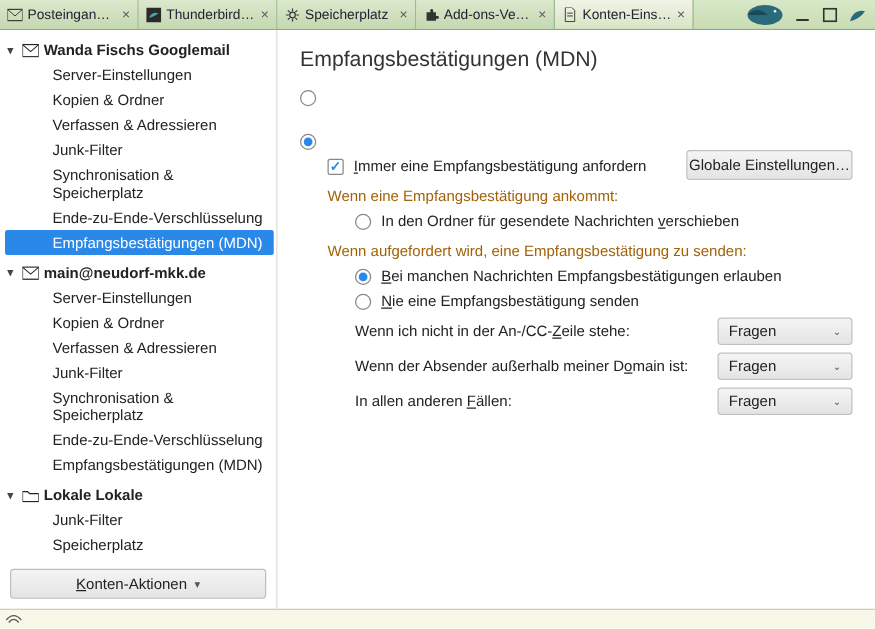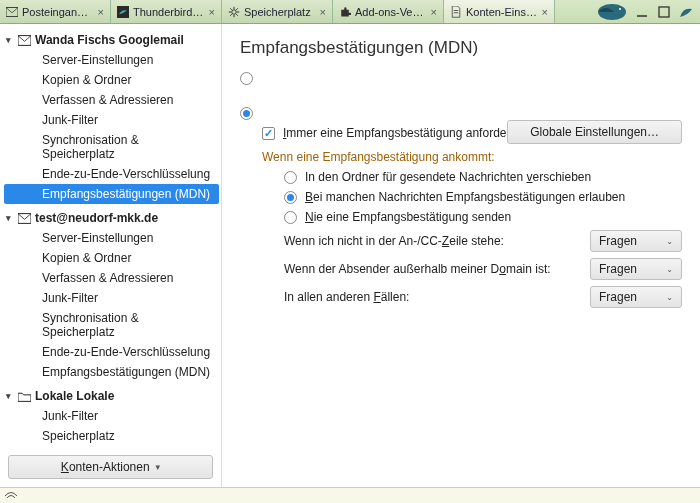--- a/index.html
+++ b/index.html
@@ -30,21 +30,21 @@
 .row{display:flex;align-items:center;gap:8px;margin:6px 0}
 .radio{width:13px;height:13px;border:1px solid #888;border-radius:50%;display:flex;align-items:center;justify-content:center;cursor:pointer;flex:0 0 13px}
 .radio.on::after{content:"";width:7px;height:7px;border-radius:50%;background:#2a88e8}
 .chk{width:13px;height:13px;border:1px solid #888;border-radius:2px;display:flex;align-items:center;justify-content:center;cursor:pointer;flex:0 0 13px;color:#2a88e8;font-size:11px;font-weight:700}
 .globalbtn{position:absolute;right:18px;top:96px}
 .lbl2{margin:10px 0 6px 22px;color:#a16207}
 .ind1{margin-left:22px}
 .ind2{margin-left:44px}
 .selwrap{display:flex;align-items:center;gap:10px;margin:6px 0 6px 44px}
 .selwrap .sl{flex:1}
-.sel-dd{width:92px;height:22px;background:linear-gradient(#f4f4f4,#e4e4e4);border:1px solid #bfbfbf;border-radius:3px;display:flex;align-items:center;justify-content:space-between;padding:0 8px;font-size:12px;cursor:pointer}
+.sel-dd{width:108px;height:22px;background:linear-gradient(#f4f4f4,#e4e4e4);border:1px solid #bfbfbf;border-radius:3px;display:flex;align-items:center;justify-content:space-between;padding:0 8px;font-size:12px;cursor:pointer}
 .sel-dd .chev{font-size:8px;color:#555}
 .statusbar{height:16px;background:#f8f8e8;border-top:1px solid #ccc;display:flex;align-items:center;padding:0 4px}
 .u{text-decoration:underline}
 </style>
 </head>
 <body>
 
 <div class="tabbar">
   <div class="tab">
     <svg class="tabicon" viewBox="0 0 16 12">
@@ -134,21 +134,21 @@
         <div class="sub">Ende-zu-Ende-Verschlüsselung</div>
         <div class="sub sel">Empfangsbestätigungen (MDN)</div>
       </div>
       <div class="acct">
         <div class="acct-head">
           <span class="tw">▾</span>
           <svg class="acct-icon" viewBox="0 0 16 12">
               <rect width="16" height="12" fill="none" stroke="#222" stroke-width="1.2"></rect>
               <path d="M0 0 L8 7 L16 0" fill="none" stroke="#222"></path>
             </svg>
-          <span>test@neudorf-mkk.de</span>
+          <span>main@neudorf-mkk.de</span>
         </div>
         <div class="sub">Server-Einstellungen</div>
         <div class="sub">Kopien &amp; Ordner</div>
         <div class="sub">Verfassen &amp; Adressieren</div>
         <div class="sub">Junk-Filter</div>
         <div class="sub">Synchronisation &amp; Speicherplatz</div>
         <div class="sub">Ende-zu-Ende-Verschlüsselung</div>
         <div class="sub">Empfangsbestätigungen (MDN)</div>
       </div>
       <div class="acct">
@@ -178,40 +178,41 @@
   </div>
 
   <div class="main">
     <h1>Empfangsbestätigungen (MDN)</h1>
 
     <div class="row">
       <span class="radio"></span>
     </div>
 
     <div class="globalbtn">
-      <div class="btn" style="padding:0 22px">
+      <div class="btn" style="padding:0 1px">
         <span>Globale Einstellungen…</span>
       </div>
     </div>
 
     <div class="row" style="margin-top:22px">
       <span class="radio on"></span>
     </div>
 
     <div class="row ind1">
       <span class="chk">✓</span>
       <span><span class="u">I</span>mmer eine Empfangsbestätigung anfordern</span>
     </div>
 
     <div class="lbl2">Wenn eine Empfangsbestätigung ankommt:</div>
     <div class="row ind2">
       <span class="radio"></span>
       <span>In den Ordner für gesendete Nachrichten <span class="u">v</span>erschieben</span>
     </div>
 
+    <div class="lbl2">Wenn aufgefordert wird, eine Empfangsbestätigung zu senden:</div>
     <div class="row ind2">
       <span class="radio on"></span>
       <span><span class="u">B</span>ei manchen Nachrichten Empfangsbestätigungen erlauben</span>
     </div>
     <div class="row ind2">
       <span class="radio"></span>
       <span><span class="u">N</span>ie eine Empfangsbestätigung senden</span>
     </div>
 
     <div class="selwrap">

